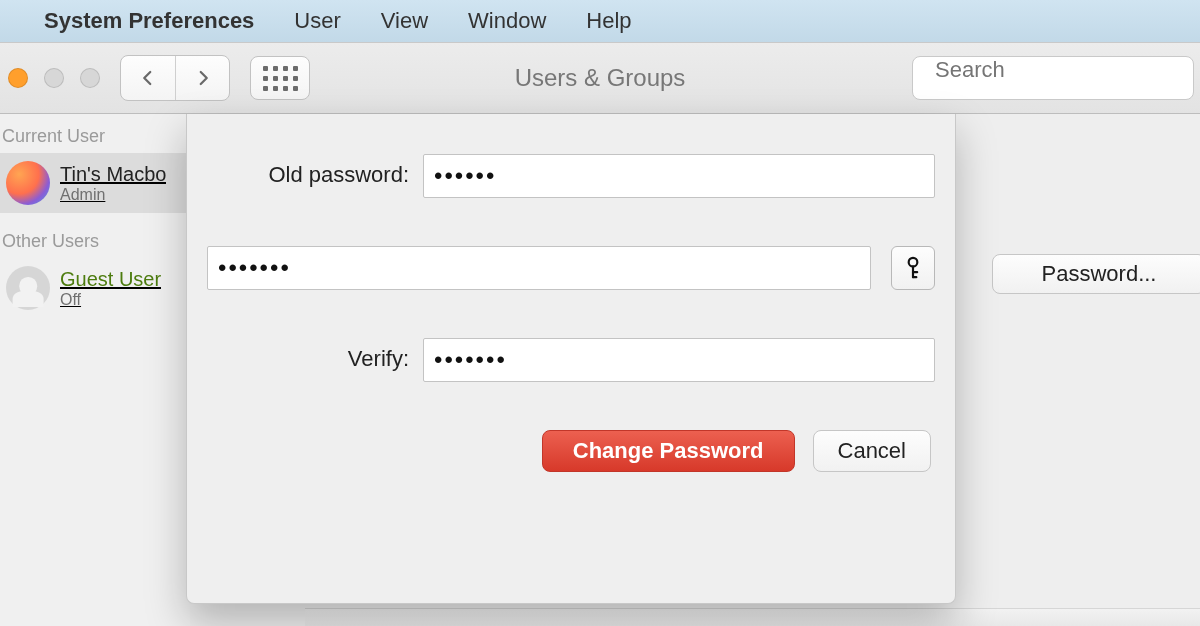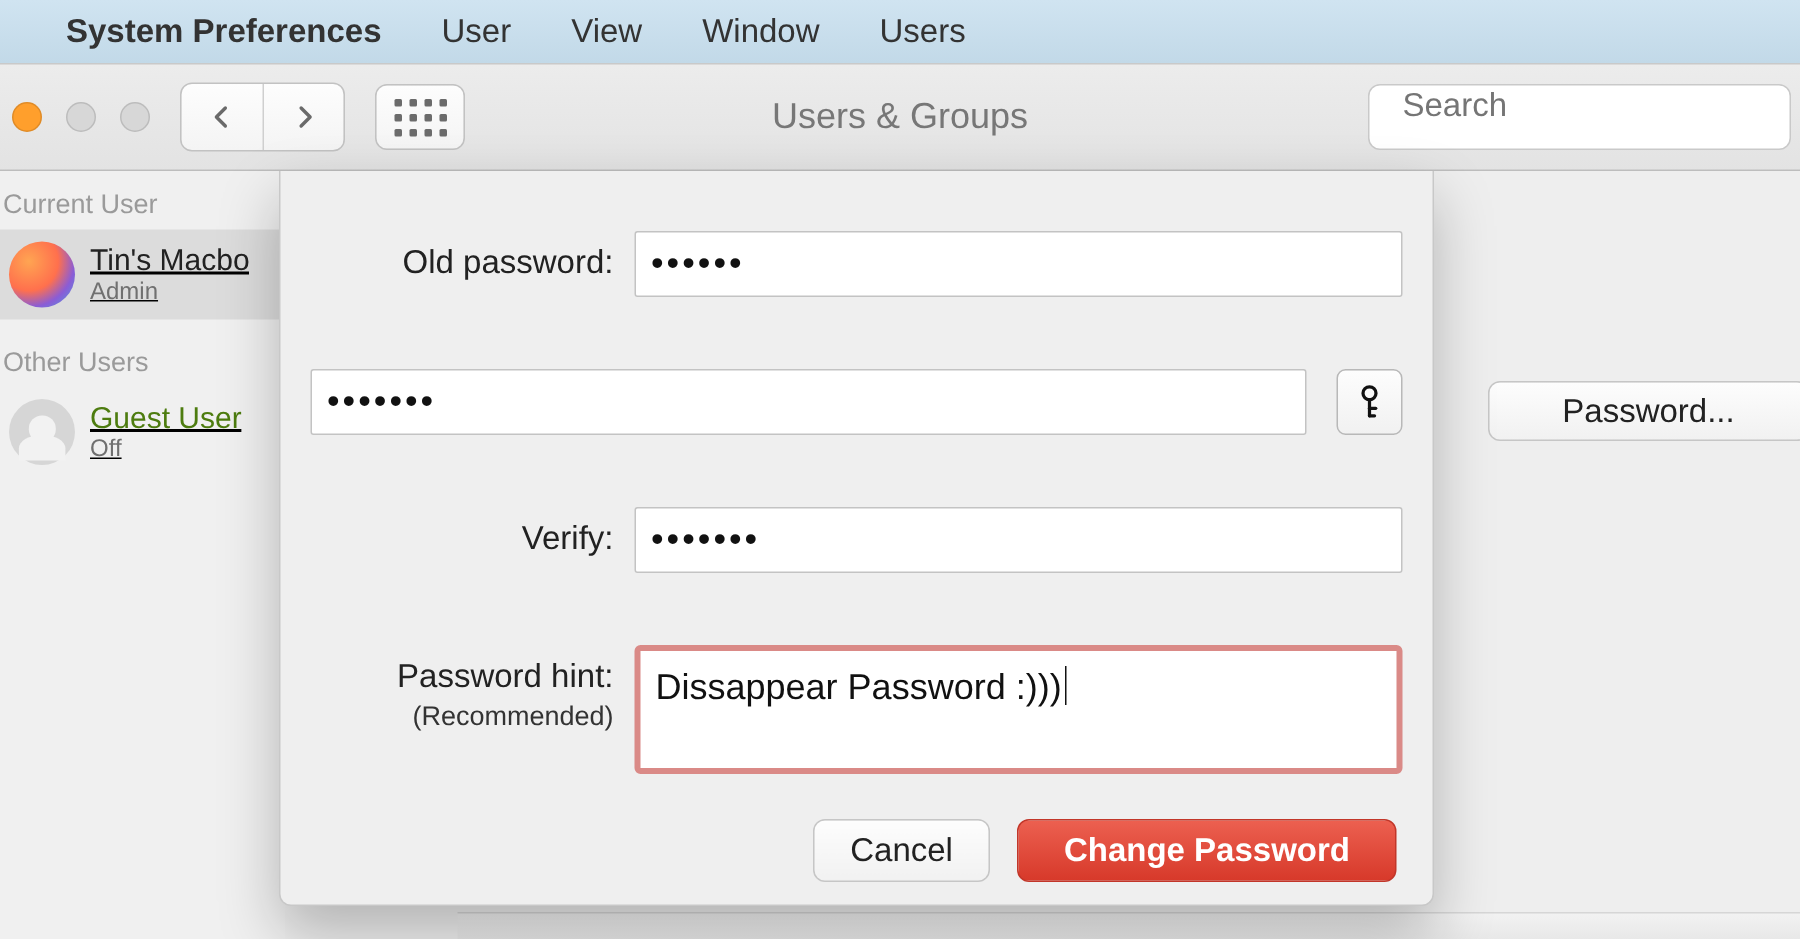--- a/index.html
+++ b/index.html
@@ -71,21 +71,21 @@
     .caret { display: inline-block; width: 1px; height: 26px; background: #111; margin-left: 2px; vertical-align: -4px; }
   </style>
 </head>
 <body>
 
 <div class="menubar">
   <span class="app-name">System Preferences</span>
   <span class="menu-item">User</span>
   <span class="menu-item">View</span>
   <span class="menu-item">Window</span>
-  <span class="menu-item">Users</span>
+  <span class="menu-item">Help</span>
 </div>
 
 <div class="toolbar">
   <div class="traffic-lights">
     <div class="traffic-light tl-close"></div>
     <div class="traffic-light tl-min"></div>
     <div class="traffic-light tl-max"></div>
   </div>
 
   <div class="nav-group">
@@ -173,32 +173,25 @@
             <line x1="12" y1="25" x2="16" y2="25" stroke="#111" stroke-width="2.6" stroke-linecap="round"></line>
           </svg>
       </div>
     </div>
 
     <div class="form-row">
       <div class="row-label">Verify:</div>
       <input type="text" class="text-input" value="•••••••" style="">
     </div>
 
-    <div class="form-row" style="margin-bottom:0;">
-      <div class="row-label">
-        <span>Password hint:</span><br>
-        <span class="sub">(Recommended)</span>
-      </div>
-      <div class="hint-input"><span>Dissappear Password :)))</span><span class="caret"></span></div>
-    </div>
 
     <div class="actions">
+      <div class="btn btn-primary">
+        <span>Change Password</span>
+      </div>
       <div class="btn btn-default">
         <span>Cancel</span>
-      </div>
-      <div class="btn btn-primary">
-        <span>Change Password</span>
       </div>
     </div>
 
   </div>
 
 </div>
 
 </body></html>

